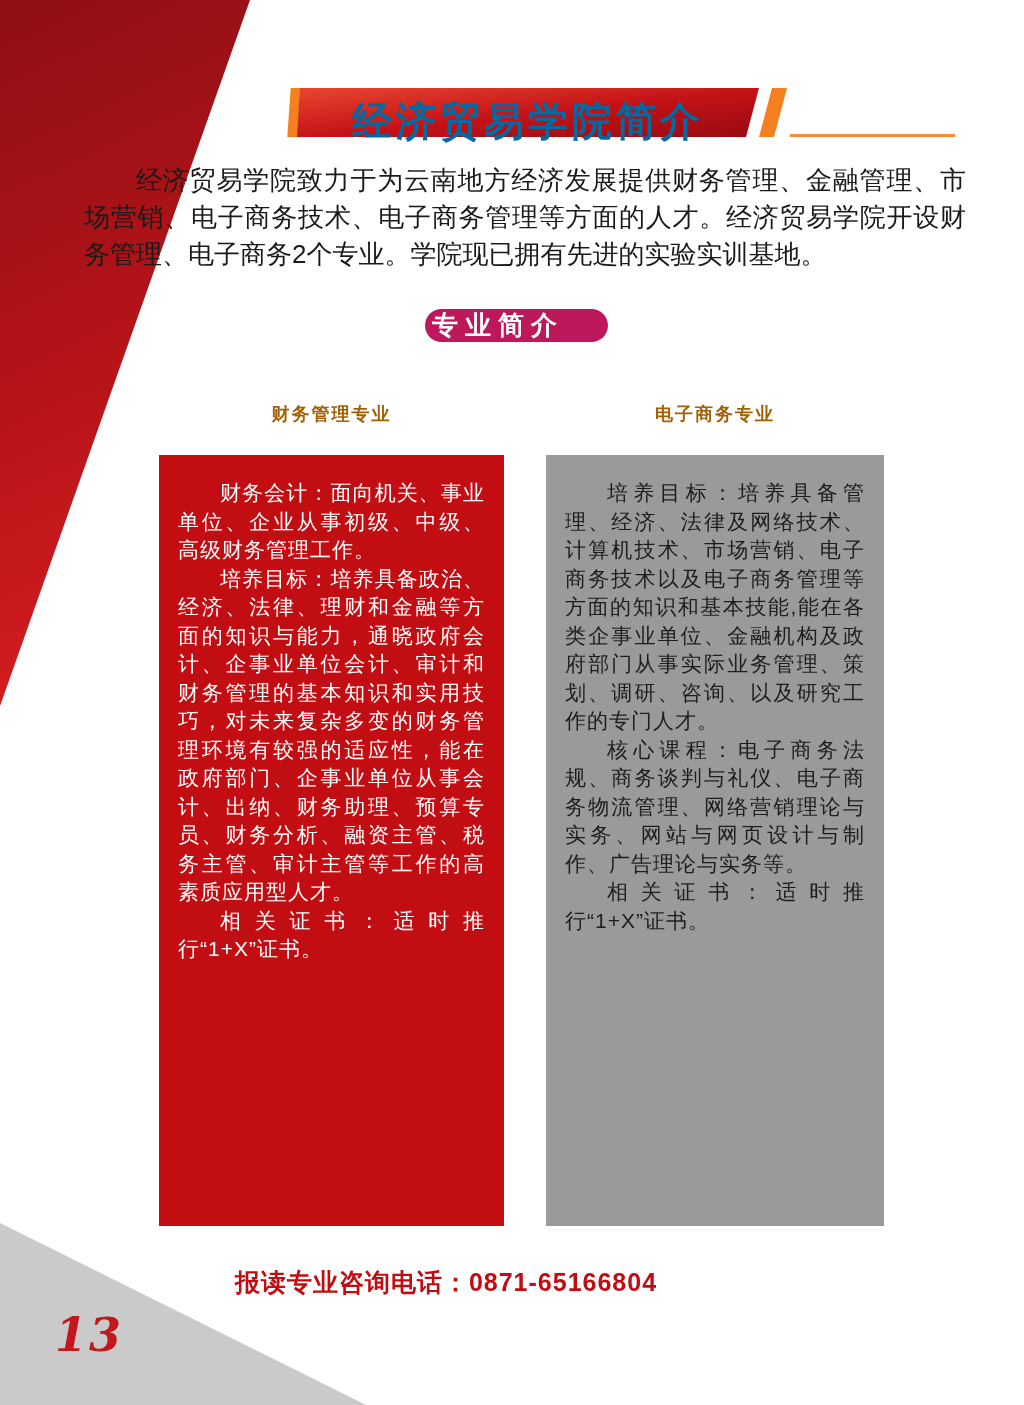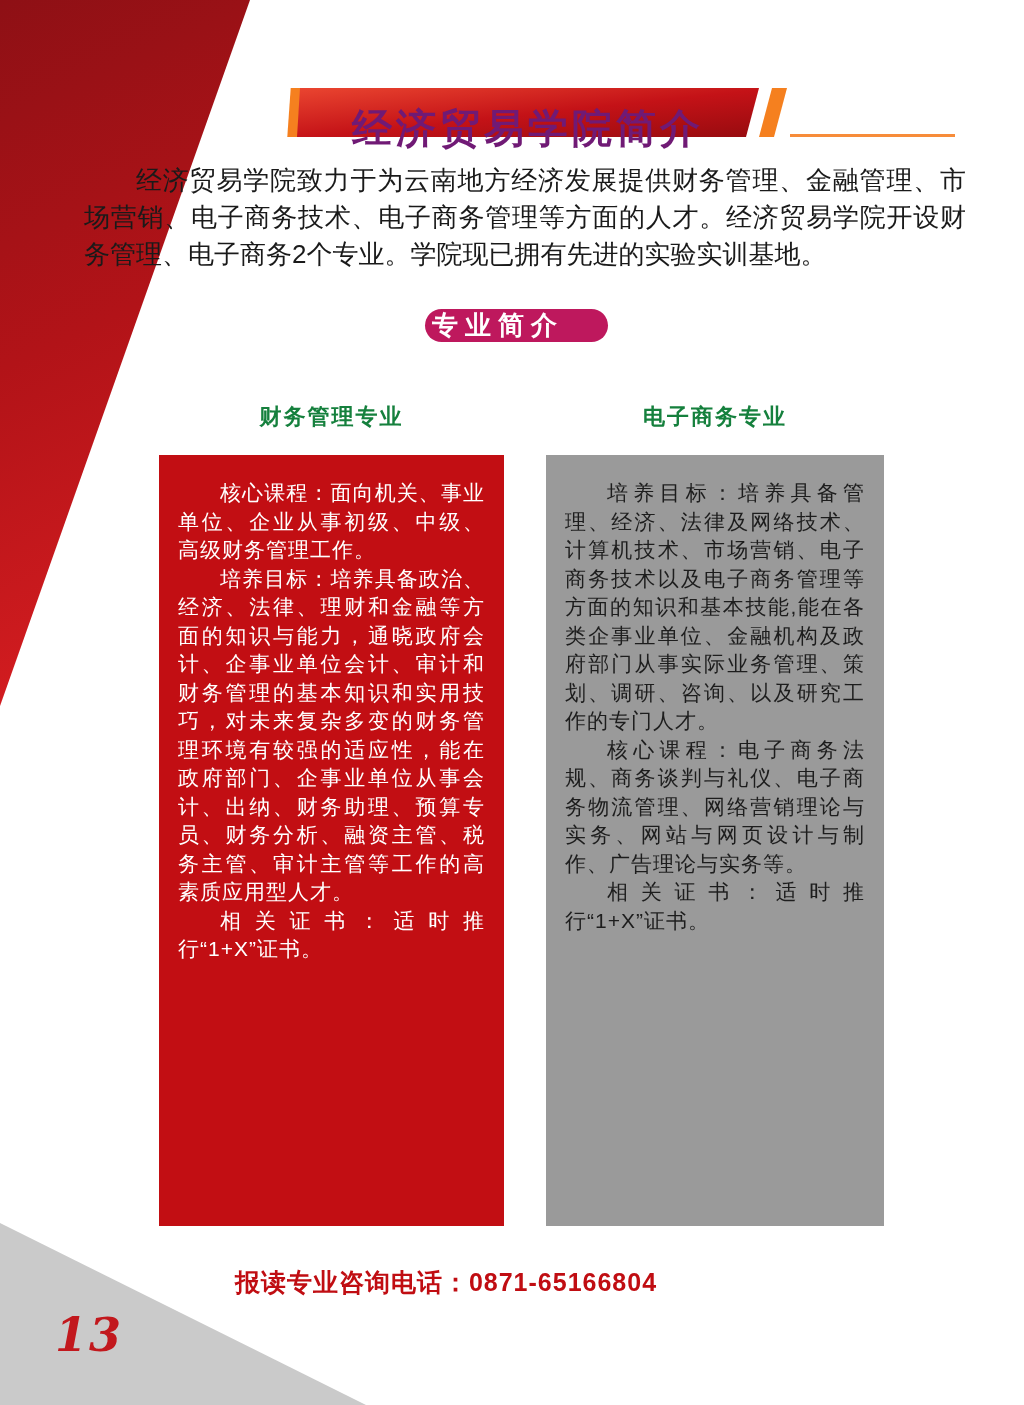--- a/index.html
+++ b/index.html
@@ -33,41 +33,41 @@
   .banner-orange-right{
     position:absolute;left:474px;top:0;width:30px;height:49px;
     background:#f5801f;
     clip-path:polygon(13px 0,28px 0,15px 49px,0 49px);
   }
   .banner-line{
     position:absolute;left:505px;top:46px;width:165px;height:3px;
     background:#f78c3a;
   }
   .banner-title{
-    position:absolute;left:12px;top:16px;width:462px;height:62px;line-height:49px;
-    margin:0;text-align:center;color:#701a75;font-size:40px;font-weight:bold;
+    position:absolute;left:12px;top:9px;width:462px;height:62px;line-height:49px;
+    margin:0;text-align:center;color:#0369a1;font-size:40px;font-weight:bold;
     letter-spacing:4px;white-space:nowrap;
   }
   
   .intro{
     position:absolute;left:84px;top:162px;width:882px;margin:0;
     font-size:26px;line-height:37px;color:#1a1a1a;
     text-align:justify;text-justify:inter-character;text-indent:2em;
   }
   
   .badge{
     position:absolute;left:425px;top:309px;width:183px;height:33px;
     background:#be185d;border-radius:17px;
     color:#ffffff;font-size:26px;font-weight:bold;letter-spacing:7px;
     text-align:left;line-height:33px;text-indent:7px;
   }
   
   .col-header{
     position:absolute;top:402px;margin:0;
-    color:#15803d;font-size:22px;font-weight:bold;letter-spacing:2px;
+    color:#a16207;font-size:18px;font-weight:bold;letter-spacing:2px;
     text-align:center;
   }
   .col-header.left{left:159px;width:345px;}
   .col-header.right{left:546px;width:338px;}
   
   .box{
     position:absolute;top:455px;height:771px;box-sizing:border-box;
     padding:24px 19px 0 19px;
   }
   .box p{
@@ -106,21 +106,21 @@
   </div>
 
   <p class="intro">经济贸易学院致力于为云南地方经济发展提供财务管理、金融管理、市场营销、电子商务技术、电子商务管理等方面的人才。经济贸易学院开设财务管理、电子商务2个专业。学院现已拥有先进的实验实训基地。</p>
 
   <div class="badge">专业简介</div>
 
   <h2 class="col-header left">财务管理专业</h2>
   <h2 class="col-header right">电子商务专业</h2>
 
   <div class="box red-box">
-    <p>核心课程：面向机关、事业单位、企业从事初级、中级、高级财务管理工作。</p>
+    <p>财务会计：面向机关、事业单位、企业从事初级、中级、高级财务管理工作。</p>
     <p>培养目标：培养具备政治、经济、法律、理财和金融等方面的知识与能力，通晓政府会计、企事业单位会计、审计和财务管理的基本知识和实用技巧，对未来复杂多变的财务管理环境有较强的适应性，能在政府部门、企事业单位从事会计、出纳、财务助理、预算专员、财务分析、融资主管、税务主管、审计主管等工作的高素质应用型人才。</p>
     <p>相关证书：适时推行“1+X”证书。</p>
   </div>
 
   <div class="box gray-box">
     <p>培养目标：培养具备管理、经济、法律及网络技术、计算机技术、市场营销、电子商务技术以及电子商务管理等方面的知识和基本技能,能在各类企事业单位、金融机构及政府部门从事实际业务管理、策划、调研、咨询、以及研究工作的专门人才。</p>
     <p>核心课程：电子商务法规、商务谈判与礼仪、电子商务物流管理、网络营销理论与实务、网站与网页设计与制作、广告理论与实务等。</p>
     <p>相关证书：适时推行“1+X”证书。</p>
   </div>
 

